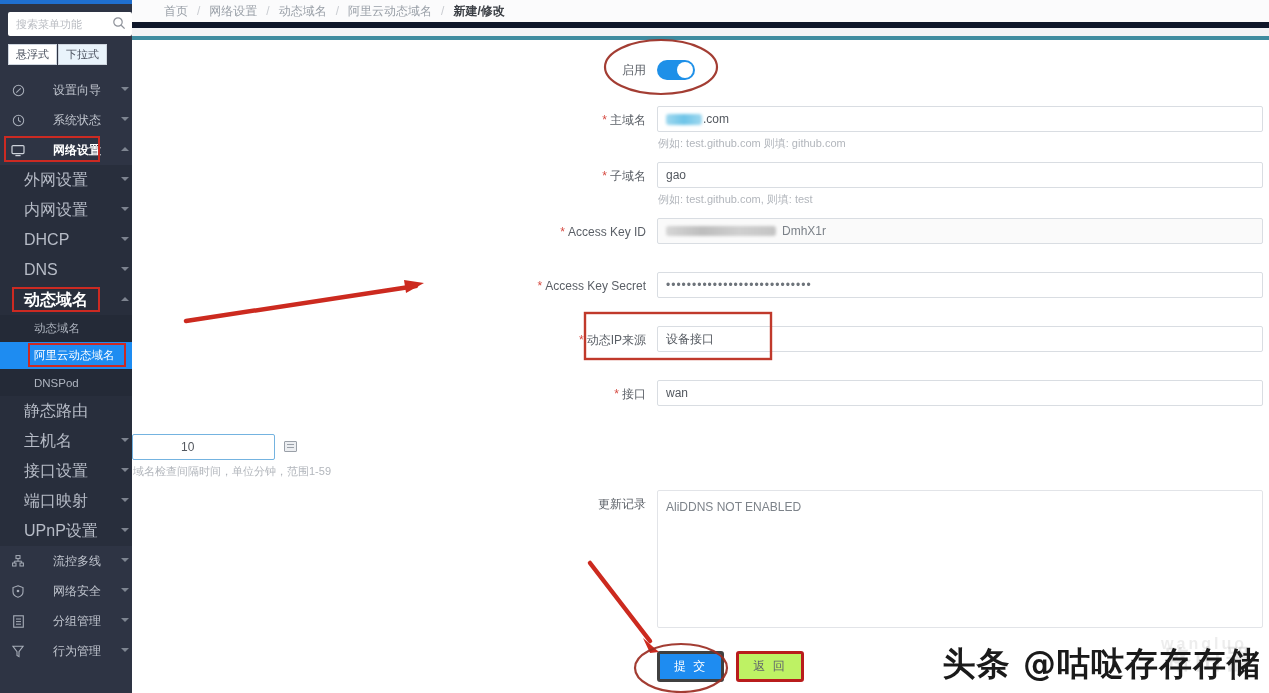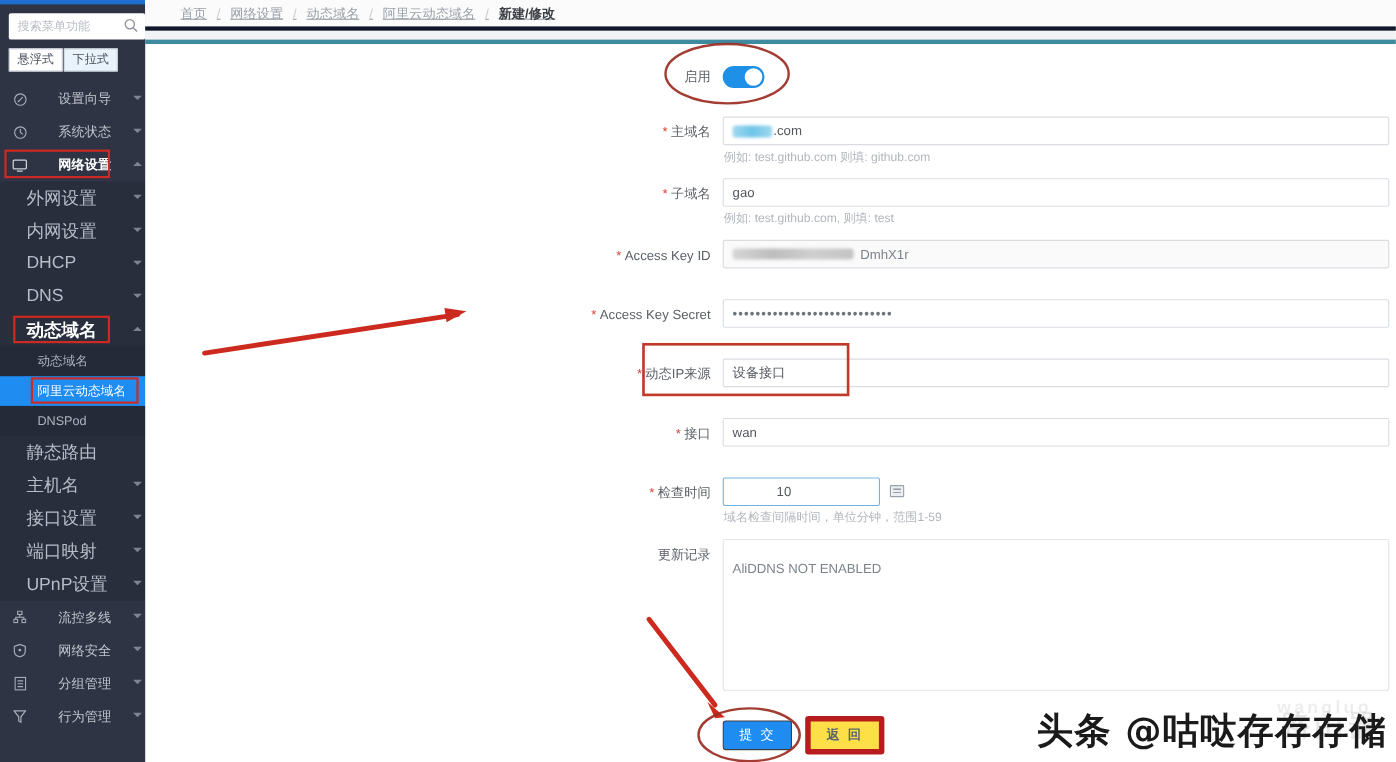--- a/index.html
+++ b/index.html
@@ -81,22 +81,21 @@
   }
 
   
   #main{
     position:absolute; left:132px; top:0; right:0; bottom:0;
     background:#fff;
   }
   #crumb-bar{
     height:28px; background:#fbfbfc; display:flex; align-items:center;
     padding:0 0 0 32px; font-size:12px; color:#9aa0a8;
-    border-bottom:4px solid #0f172a;
-    text-decoration:underline;
+    border-bottom:6px solid #0f172a;
   }
   #crumb-bar .c{ white-space:nowrap; }
   #crumb-bar .c.last{ color:#3b3f45; font-weight:bold; }
   #crumb-bar .sep{ margin:0 9px; color:#c9ccd1; }
 
   #gap-band{ height:8px; background:#f2f3f6; }
   #teal-bar{ height:4px; background:#3e8ba0; }
 
   #form-area{ position:relative; padding-top:16px; }
 
@@ -155,33 +154,33 @@
     position:absolute; right:13px; top:7px; width:13px; height:11px;
     border:1px solid #9aa0a8; background:#eceef1; border-radius:1px;
   }
   .spin-ico:before{
     content:""; position:absolute; left:2px; top:2px; right:2px; bottom:2px;
     background:repeating-linear-gradient(to bottom,#9aa0a8 0 1px,transparent 1px 3px);
   }
 
   .ta{
     border:1px solid #e2e4e8; border-radius:2px; height:138px; width:100%;
-    padding:19px 8px; font-size:12px; color:#7d838a; background:#fff;
+    padding:9px 8px; font-size:12px; color:#7d838a; background:#fff;
     font-family:"Liberation Sans","DejaVu Sans",sans-serif; resize:none;
     outline:none;
   }
 
   .btn-row{ display:flex; align-items:center; padding-left:525px; }
   .btn{
     font-size:12px; padding:5px 14px 6px; border-radius:3px; cursor:pointer;
     line-height:1.2; letter-spacing:2px;
   }
-  .btn.primary{ background:#1e8cf1; color:#fff; border:1px solid #404040; }
-  .btn.ghost{ background:#fde047; color:#60656c; border:5px solid #b91c1c;
-    margin-left:12px;font-weight:bold; }
+  .btn.primary{ background:#1e8cf1; color:#fff; border:3px solid #404040; }
+  .btn.ghost{ background:#bef264; color:#60656c; border:3px solid #b91c1c;
+    margin-left:12px; }
   #anno-layer{ position:absolute; left:0; top:0; width:1269px; height:693px;
     pointer-events:none; z-index:30; }
 
   
   #watermark{
     position:absolute; right:8px; bottom:6px; z-index:40;
     font-size:33px; font-weight:bold; color:#1a1a1a;
     font-family:"DejaVu Sans","Liberation Sans",sans-serif;
     letter-spacing:1px; white-space:nowrap;
   }
@@ -452,23 +451,20 @@
         <span class="req">*</span><span>接口</span>
       </div>
       <div class="ctrl">
         <div class="inp">wan</div>
       </div>
     </div>
 
     <div style="height:26px"></div>
 
     <div class="row">
-      <div class="lab">
-        <span class="req">*</span><span>检查时间</span>
-      </div>
       <div class="ctrl" style="position:relative">
         <div class="inp focused small">10</div>
         <span class="spin-ico" style="right:auto;left:152px"></span>
         <div class="hint">域名检查间隔时间，单位分钟，范围1-59</div>
       </div>
     </div>
 
     <div style="height:12px"></div>
 
     <div class="row">

